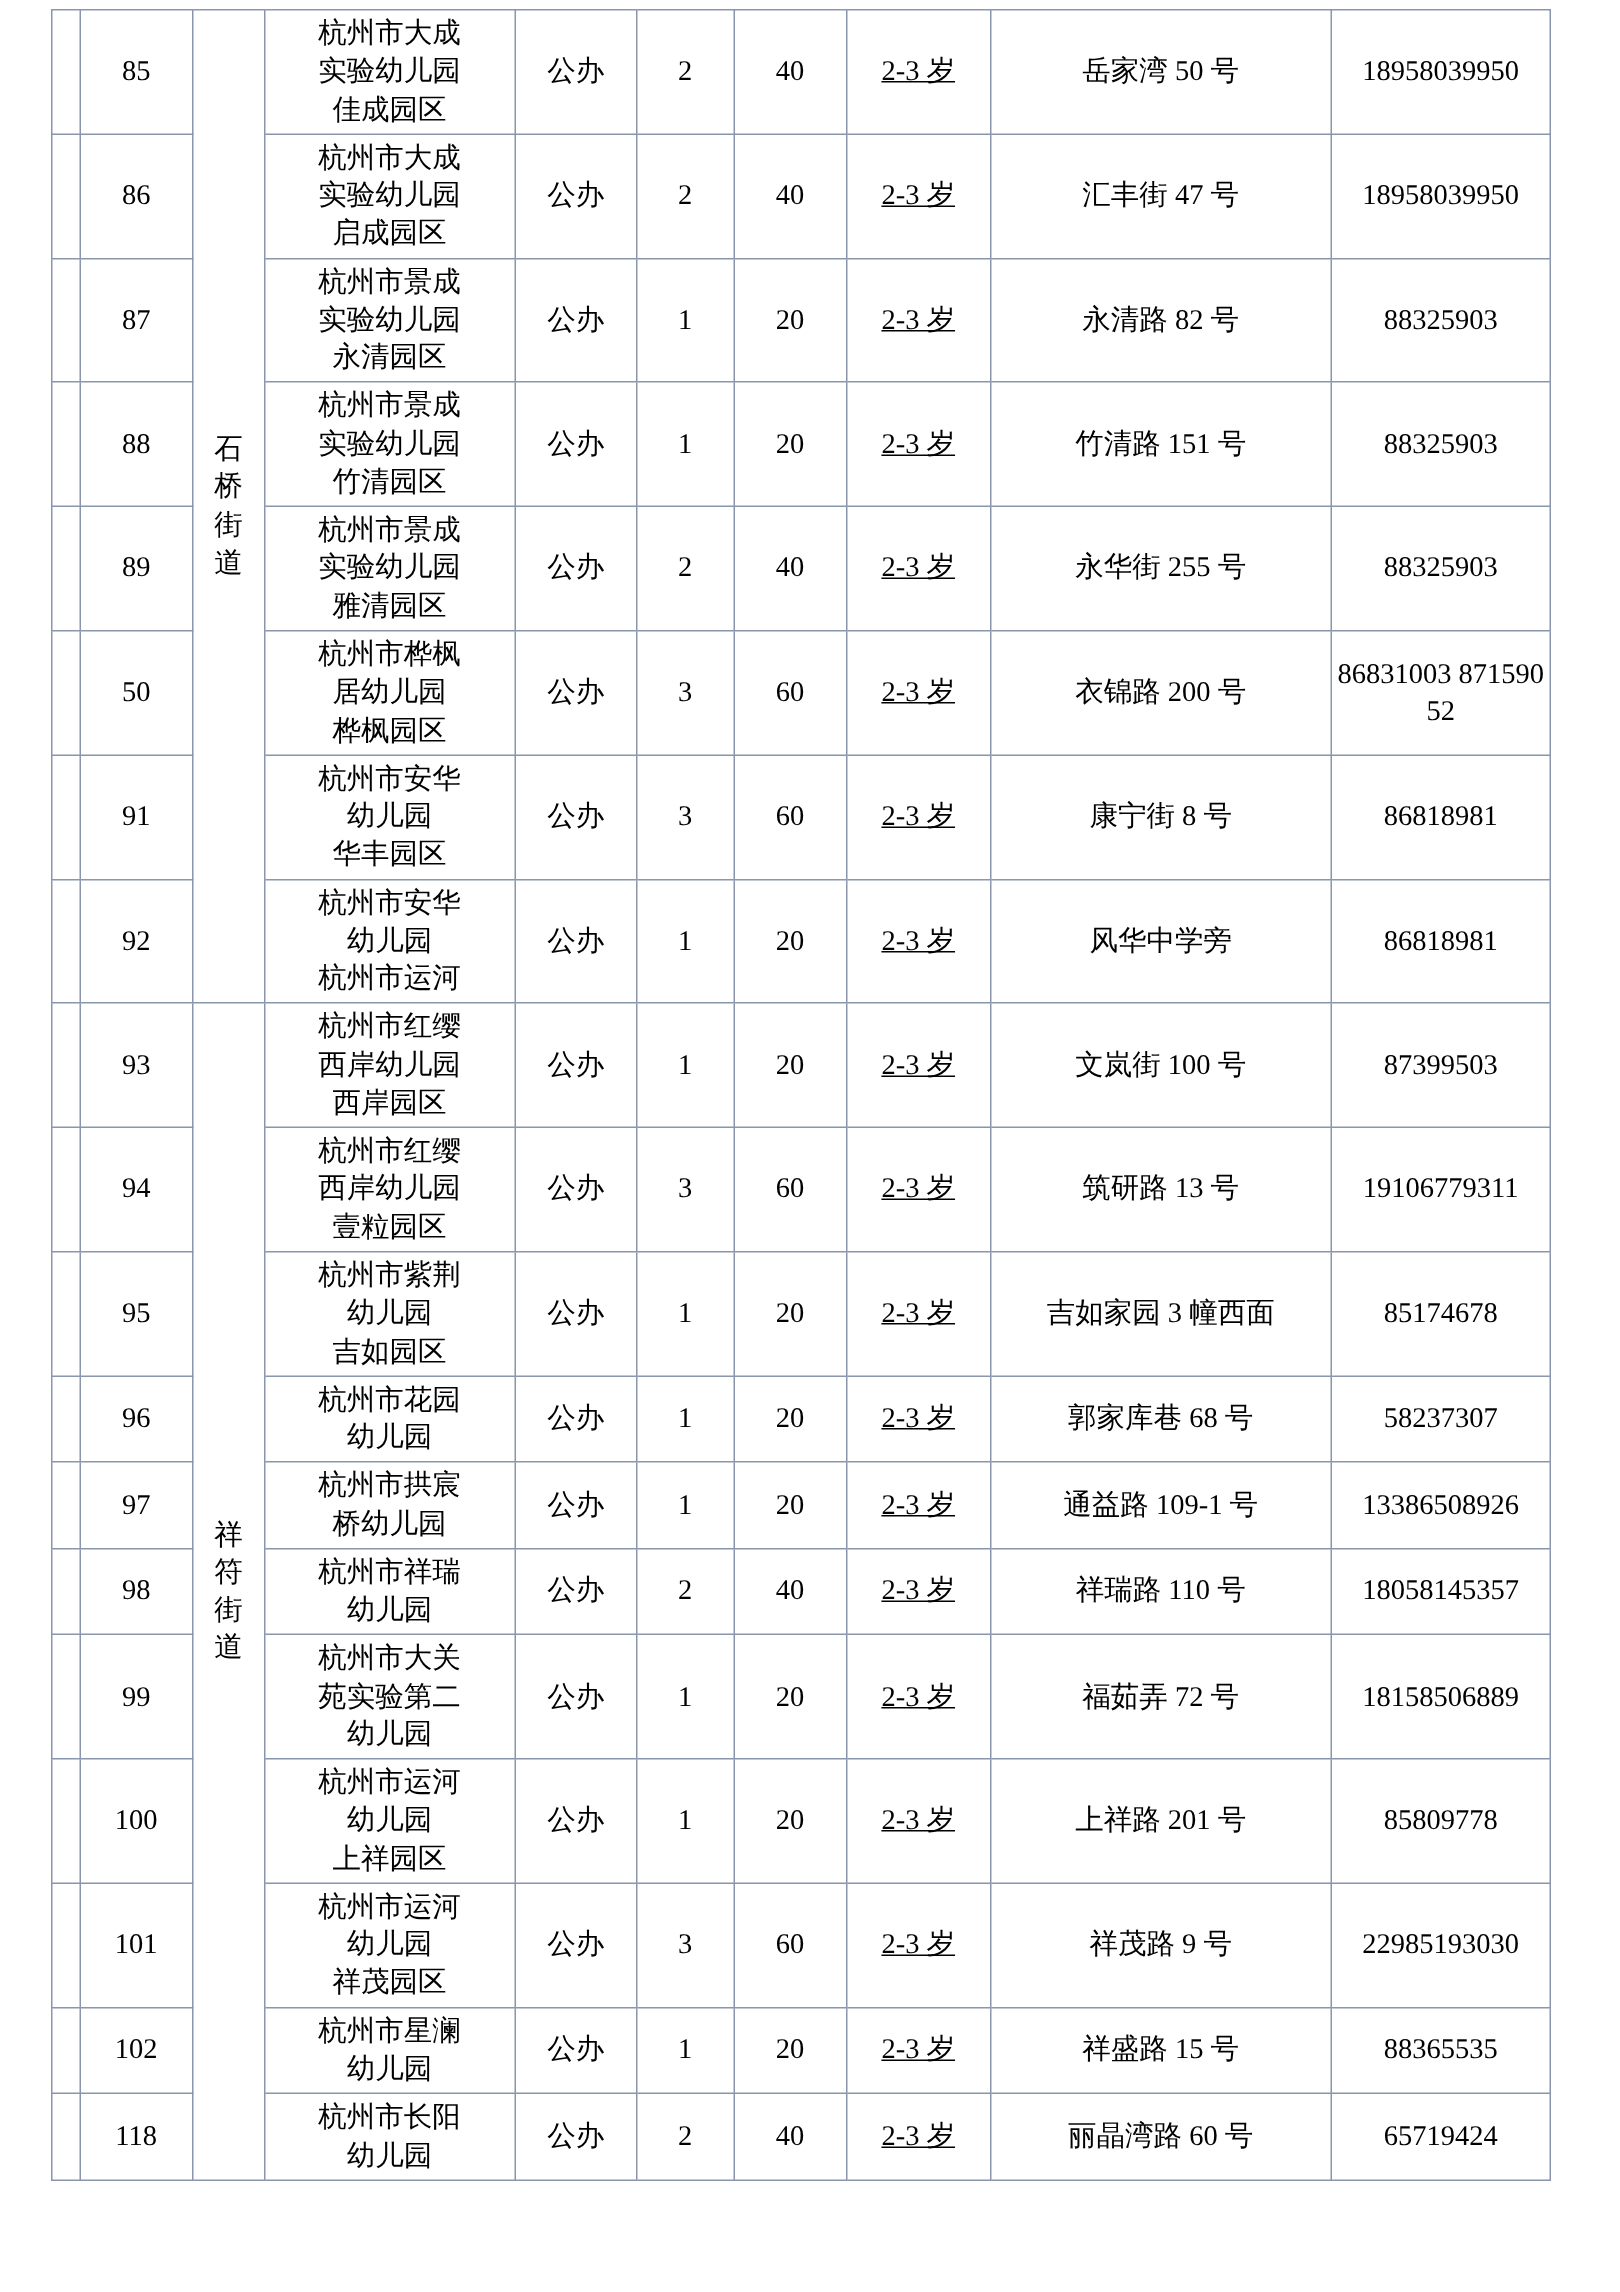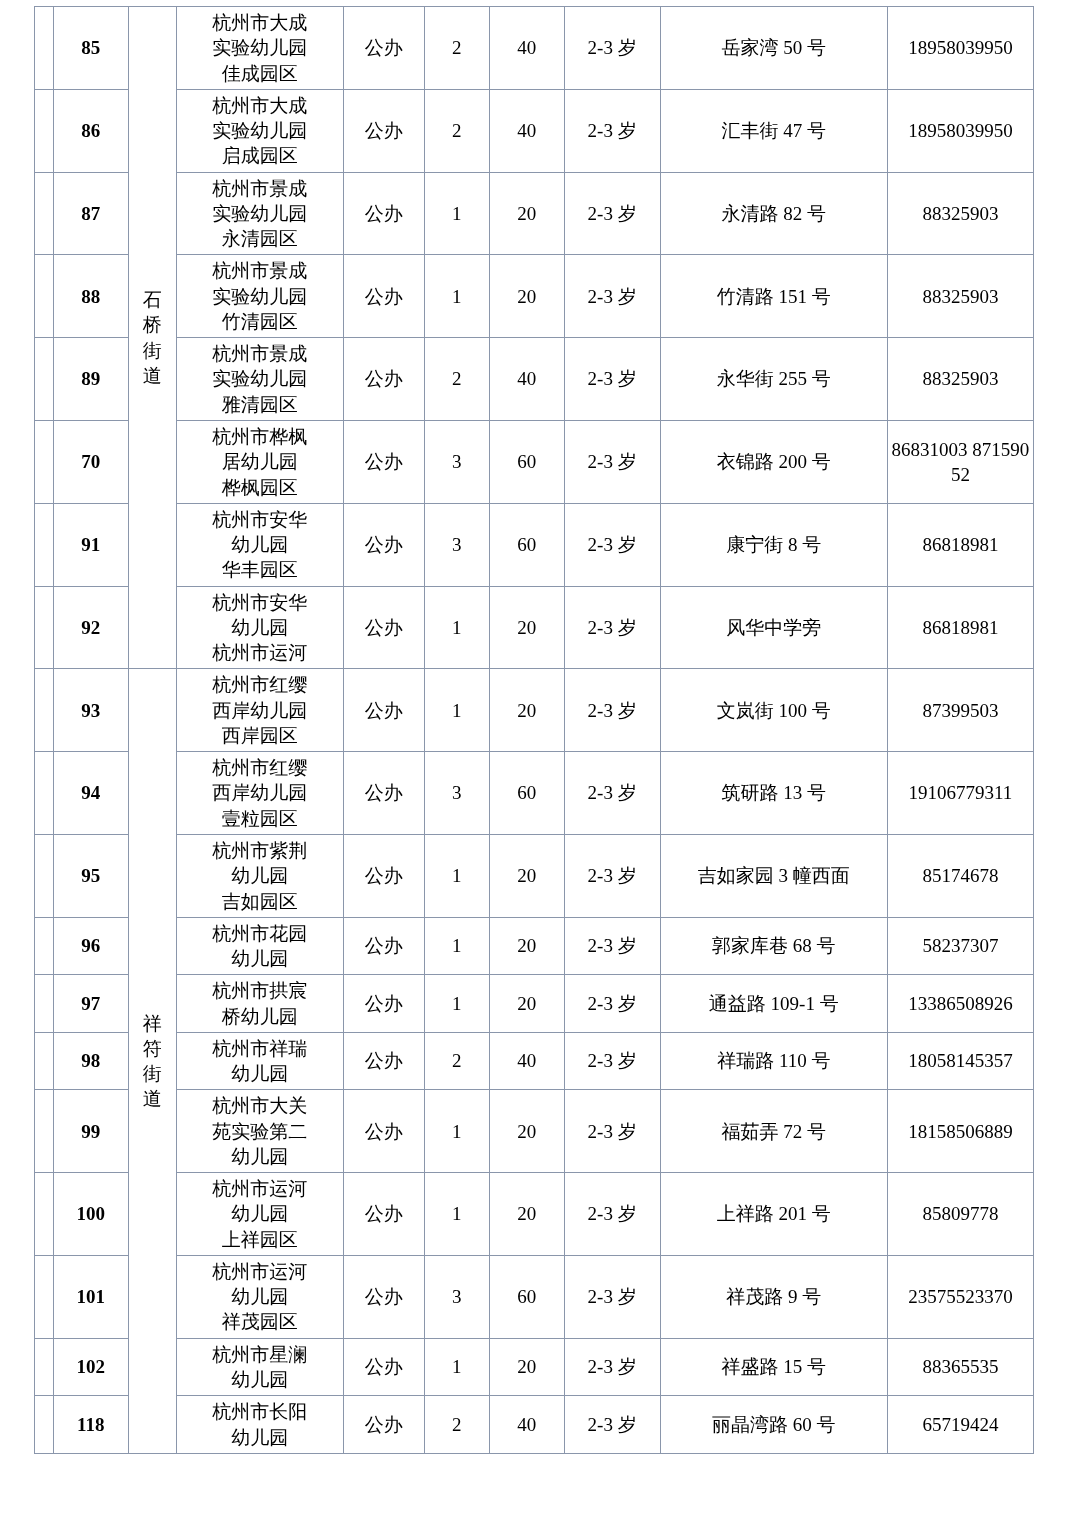--- a/index.html
+++ b/index.html
@@ -66,22 +66,22 @@
     word-break: break-all;
   }
   td.name {
     font-size: 20px;
     line-height: 1.3;
     padding: 4px 2px;
     margin-top: 44px;
   }
   td.addr { font-size: 20px; margin-left: 40px; }
   td.tel  { font-size: 19px; }
-  td.idx  { font-size: 20px; font-weight: bold; }
-  td.age  { font-size: 20px; }
+  td.idx  { font-size: 20px; }
+  td.age  { font-size: 20px; text-decoration: underline; }
   td.type { font-size: 20px; margin-top: 20px; }
   .nm-line { display: block; white-space: nowrap; }
 </style>
 </head>
 <body>
 
 <div class="page">
   <table class="kg">
     <colgroup>
       <col class="c-strip">
@@ -169,21 +169,21 @@
           </td>
           <td class="type">公办</td>
           <td class="cls">2</td>
           <td class="num">40</td>
           <td class="age">2-3 岁</td>
           <td class="addr">永华街 255 号</td>
           <td class="tel">88325903</td>
         </tr>
         <tr>
           <td class="strip">&nbsp;</td>
-          <td class="idx">70</td>
+          <td class="idx">50</td>
           <td class="name">
             <span class="nm-line">杭州市桦枫</span>
             <span class="nm-line">居幼儿园</span>
             <span class="nm-line">桦枫园区</span>
           </td>
           <td class="type">公办</td>
           <td class="cls">3</td>
           <td class="num">60</td>
           <td class="age">2-3 岁</td>
           <td class="addr">衣锦路 200 号</td>
@@ -345,21 +345,21 @@
           <td class="name">
             <span class="nm-line">杭州市运河</span>
             <span class="nm-line">幼儿园</span>
             <span class="nm-line">祥茂园区</span>
           </td>
           <td class="type">公办</td>
           <td class="cls">3</td>
           <td class="num">60</td>
           <td class="age">2-3 岁</td>
           <td class="addr">祥茂路 9 号</td>
-          <td class="tel">23575523370</td>
+          <td class="tel">22985193030</td>
         </tr>
         <tr>
           <td class="strip">&nbsp;</td>
           <td class="idx">102</td>
           <td class="name">
             <span class="nm-line">杭州市星澜</span>
             <span class="nm-line">幼儿园</span>
           </td>
           <td class="type">公办</td>
           <td class="cls">1</td>

